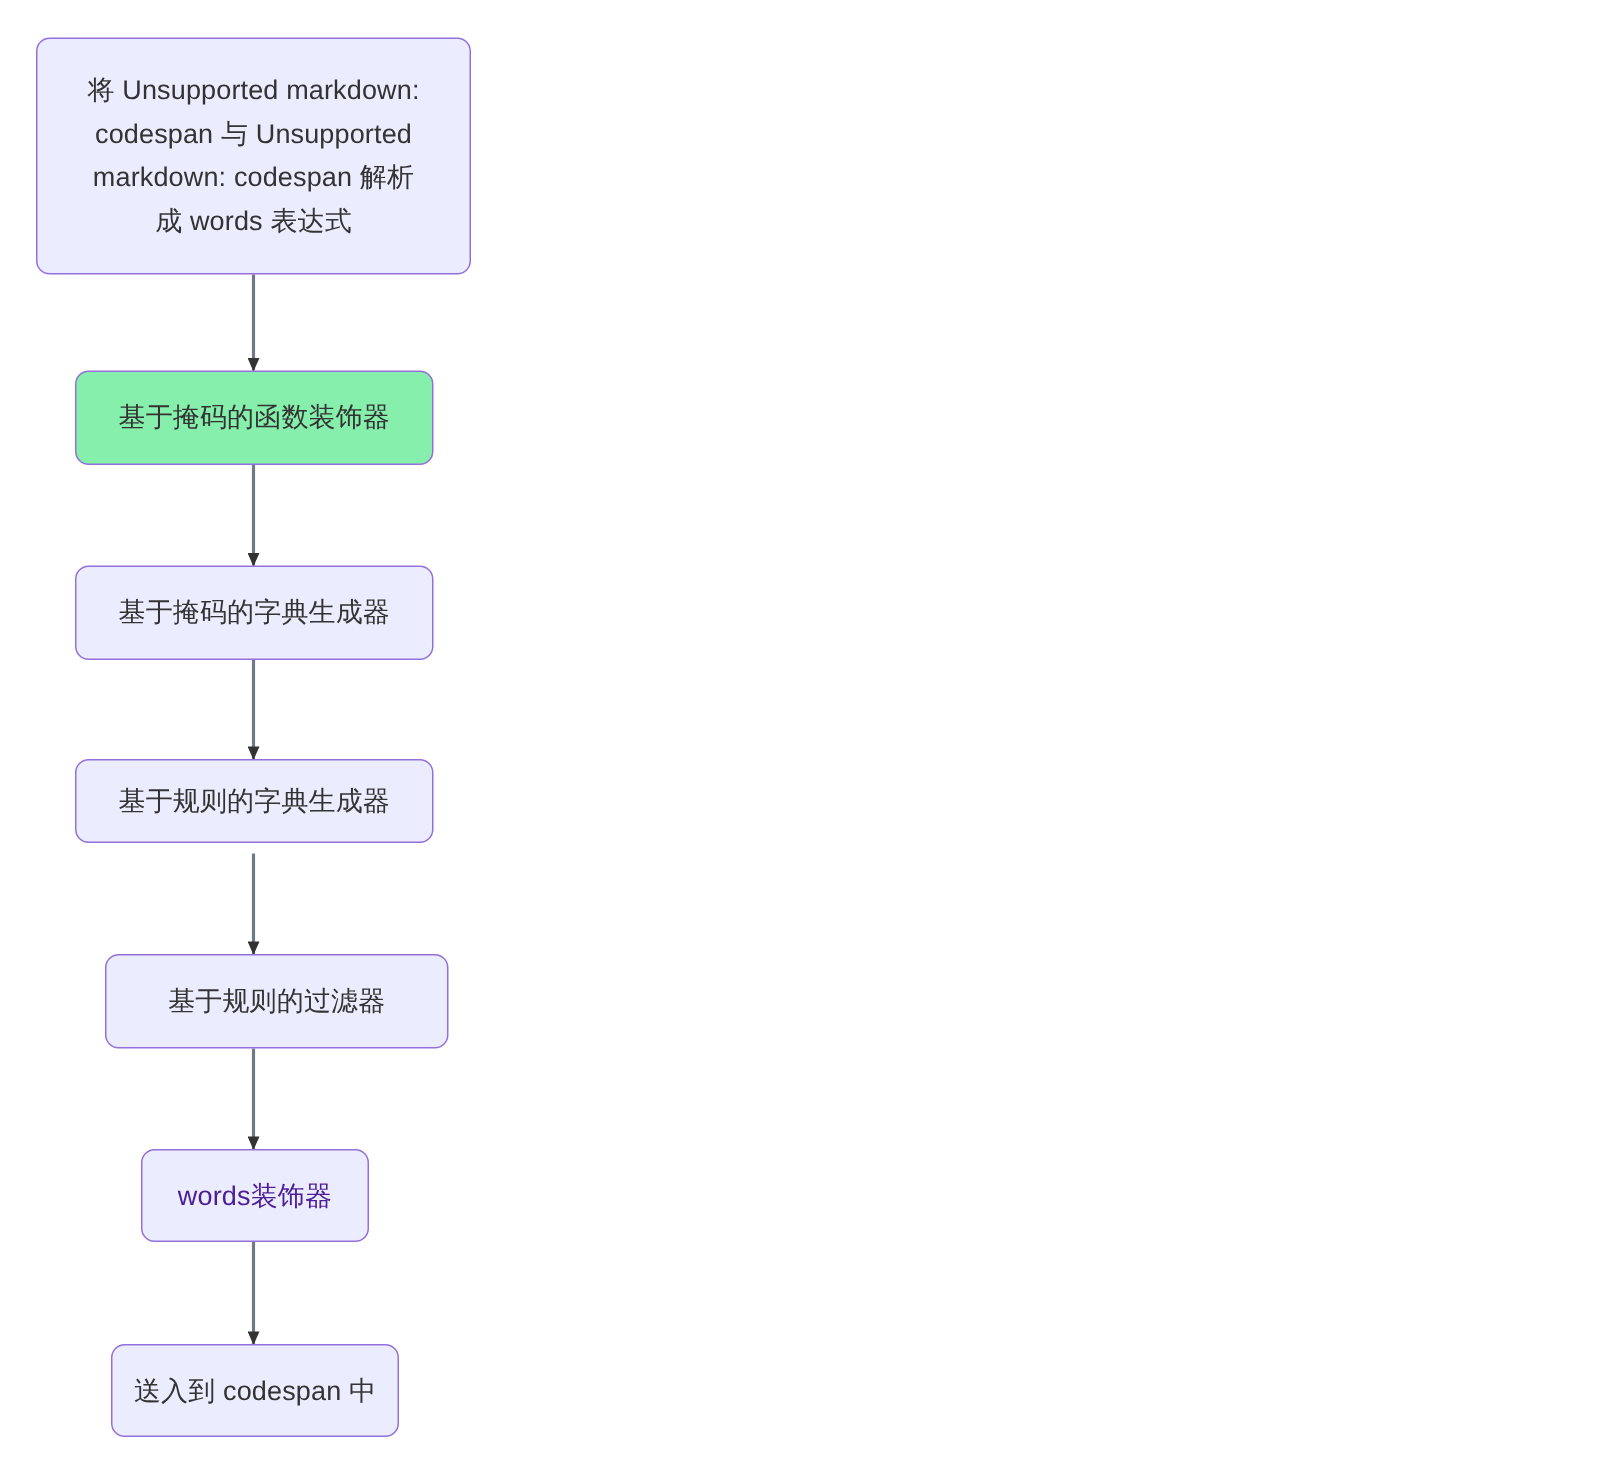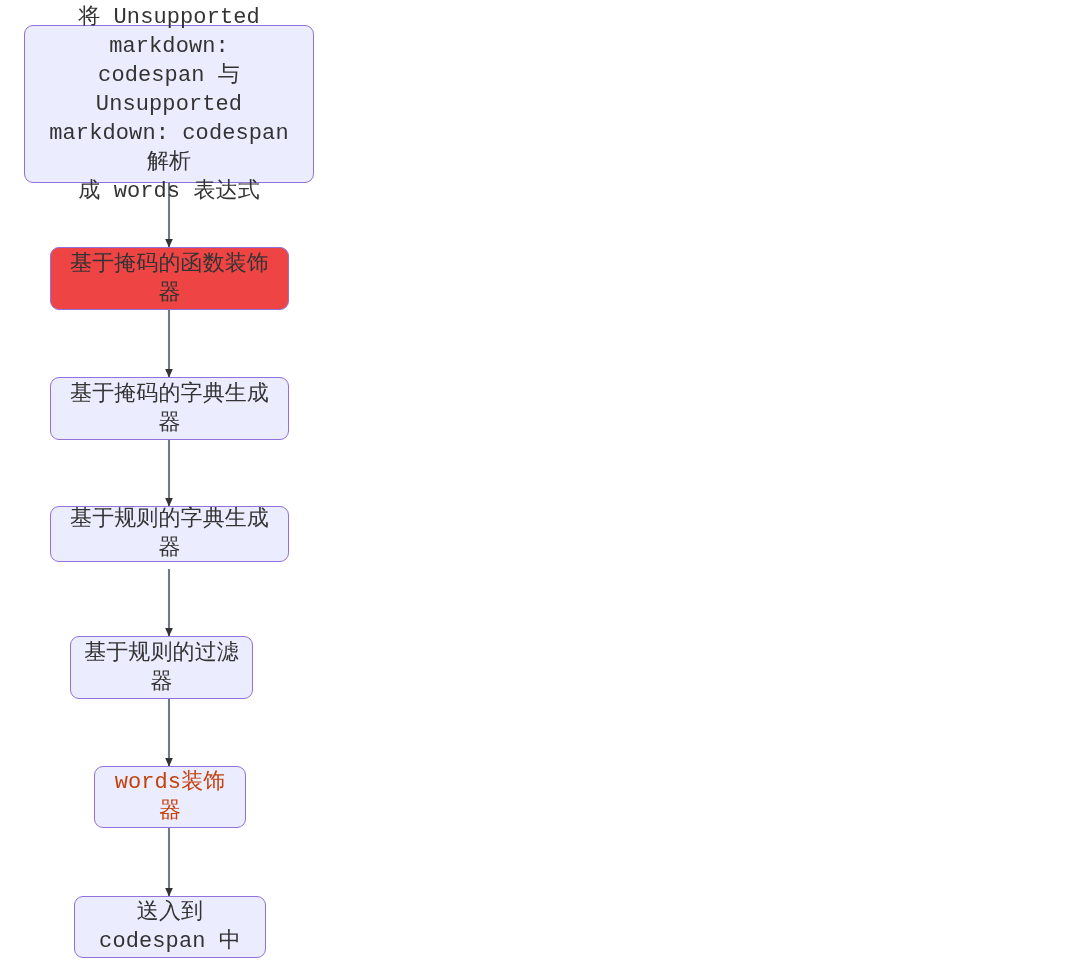--- a/index.html
+++ b/index.html
@@ -31,25 +31,24 @@
     position: absolute;
     box-sizing: border-box;
     background: #ECECFF;
     border: 1.4px solid #9370DB;
     border-radius: 9px;
     display: flex;
     align-items: center;
     justify-content: center;
     text-align: center;
     color: #333333;
-    font-size: 22px;
+    font-size: 18px;
     line-height: 29px;
     letter-spacing: 0.1px;
     padding: 14px 10px;
-    font-family: Liberation Mono, monospace;
   }
   .node-label {
     display: block;
     white-space: pre-line;
   }
 </style>
 </head>
 <body>
 
 <div id="flowchart-canvas">
@@ -70,33 +69,33 @@
       </g>
   </svg>
 
   <div id="nodes-group">
       <div class="node" style="left: 24px; top: 25px; width: 290px; height: 158px; background: rgb(236, 236, 255); border-color: rgb(147, 112, 219);">
         <span class="node-label" style="color: rgb(51, 51, 51);">将 Unsupported markdown:
 codespan 与 Unsupported
 markdown: codespan 解析
 成 words 表达式</span>
       </div>
-      <div class="node" style="left: 50px; top: 247px; width: 239px; height: 63px; background: #ef4444; border-color: rgb(147, 112, 219);">
+      <div class="node" style="left: 50px; top: 247px; width: 239px; height: 63px; background: #86efac; border-color: rgb(147, 112, 219);">
         <span class="node-label" style="color: rgb(51, 51, 51);">基于掩码的函数装饰器</span>
       </div>
       <div class="node" style="left: 50px; top: 377px; width: 239px; height: 63px; background: rgb(236, 236, 255); border-color: rgb(147, 112, 219);">
         <span class="node-label" style="color: rgb(51, 51, 51);">基于掩码的字典生成器</span>
       </div>
       <div class="node" style="left: 50px; top: 506px; width: 239px; height: 56px; background: rgb(236, 236, 255); border-color: rgb(147, 112, 219);">
         <span class="node-label" style="color: rgb(51, 51, 51);">基于规则的字典生成器</span>
       </div>
-      <div class="node" style="left: 70px; top: 636px; width: 183px; height: 63px; background: rgb(236, 236, 255); border-color: rgb(147, 112, 219); justify-content: flex-end;">
+      <div class="node" style="left: 70px; top: 636px; width: 229px; height: 63px; background: rgb(236, 236, 255); border-color: rgb(147, 112, 219);">
         <span class="node-label" style="color: rgb(51, 51, 51);">基于规则的过滤器</span>
       </div>
       <div class="node" style="left: 94px; top: 766px; width: 152px; height: 62px; background: rgb(236, 236, 255); border-color: rgb(147, 112, 219);">
-        <span class="node-label" style="color: #c2410c;">words装饰器</span>
+        <span class="node-label" style="color: #4c1d95;">words装饰器</span>
       </div>
       <div class="node" style="left: 74px; top: 896px; width: 192px; height: 62px; background: rgb(236, 236, 255); border-color: rgb(147, 112, 219);">
         <span class="node-label" style="color: rgb(51, 51, 51);">送入到 codespan 中</span>
       </div>
     </div>
 
 </div>
 
 </body></html>

